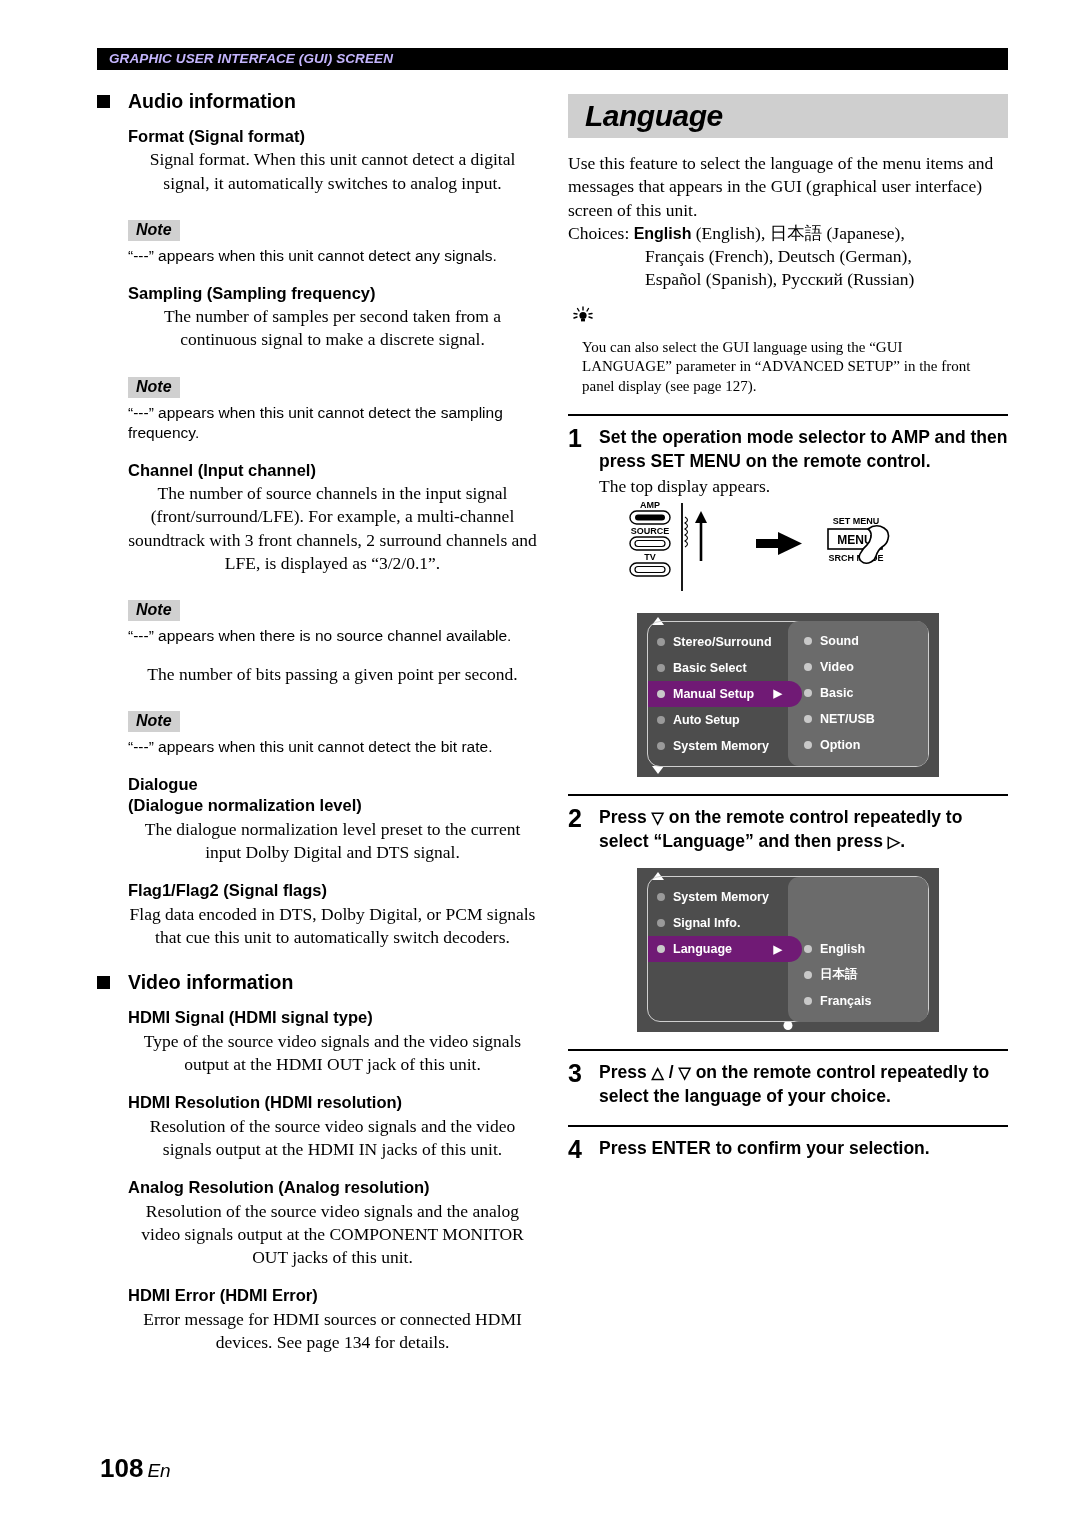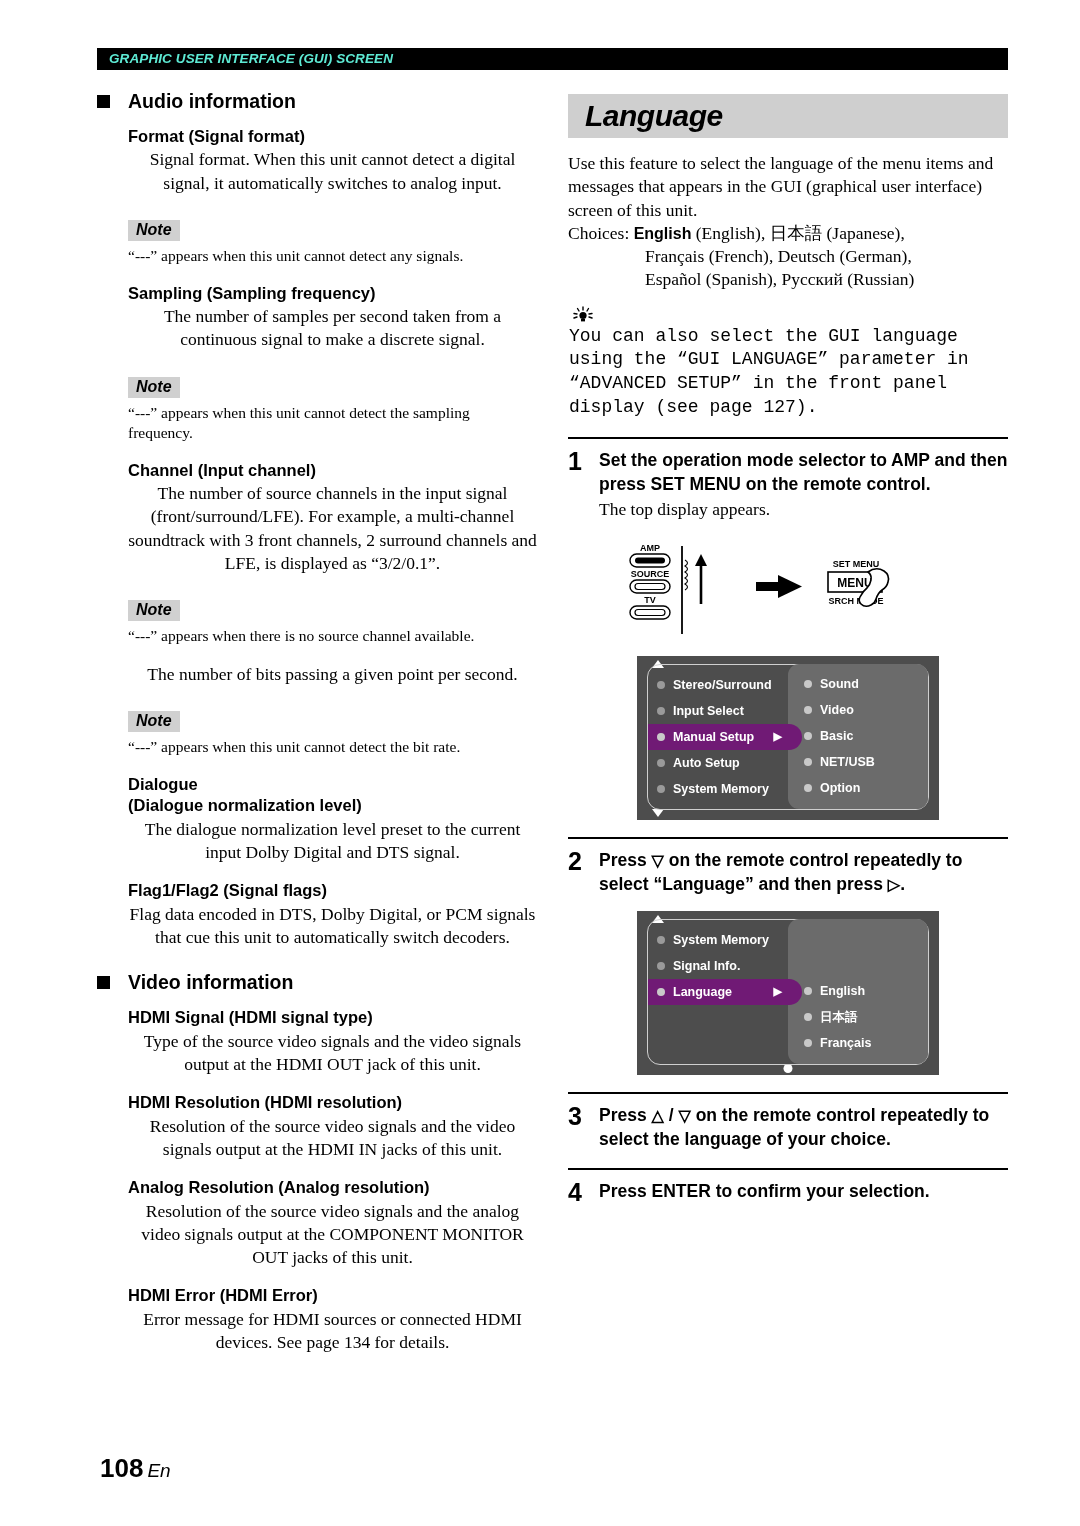--- a/index.html
+++ b/index.html
@@ -22,21 +22,21 @@
     height: 1526px;
   }
   
   .runhead {
     position: absolute;
     left: 97px;
     top: 48px;
     width: 911px;
     height: 22px;
     background: #000;
-    color: #5eead4;
+    color: #c4b5fd;
     font-family: "Liberation Sans", sans-serif;
     font-style: italic;
     font-weight: bold;
     font-size: 13.5px;
     letter-spacing: 0.1px;
     line-height: 22px;
     padding-left: 12px;
     box-sizing: border-box;
   }
   
@@ -92,21 +92,21 @@
     background: #d0d0d0;
     font-family: "Liberation Sans", sans-serif;
     font-style: italic;
     font-weight: bold;
     font-size: 16px;
     padding: 1px 8px 2px 8px;
     margin-left: 31px;
     margin-top: 9px;
   }
   .note-text {
-    font-family: Liberation Serif, serif;
+    font-family: Liberation Sans, sans-serif;
     font-size: 15.5px;
     line-height: 1.33;
     margin: 5px 0 16px 0;
     padding-left: 31px;
   }
   
   .lang-title {
     background: #cfcfcf;
     height: 44px;
     display: flex;
@@ -141,24 +141,24 @@
     font-size: 16px;
     font-weight: bold;
   }
   .tip-icon {
     margin-top: 14px;
     margin-bottom: 1px;
     height: 18px;
     line-height: 18px;
   }
   .tip-text {
-    font-family: Liberation Mono, monospace;
-    font-size: 18px;
+    font-family: Liberation Serif, serif;
+    font-size: 15px;
     line-height: 1.32;
-    margin: 1px;
+    margin: 14px;
   }
   
   .step-rule {
     border-top: 2.5px solid #000;
     margin-top: 17px;
     margin-bottom: 9px;
   }
   .step {
     display: flex;
     align-items: flex-start;
@@ -181,21 +181,21 @@
   }
   .step-sub {
     font-family: "Liberation Serif", serif;
     font-size: 17.5px;
     line-height: 1.35;
     margin-top: 2px;
   }
   .tri { font-size: 16px; }
   
   .remote-fig {
-    margin-top: 20px;
+    margin-top: 0;
     margin-left: 38px;
   }
   
   .gui {
     position: relative;
     background: #4d4d4d;
     width: 302px;
     margin-left: 69px;
     margin-top: 15px;
     padding: 8px 10px 10px 10px;
@@ -429,21 +429,21 @@
       <div class="scroll-up"></div>
       <div class="scroll-down"></div>
       <div class="gui-inner">
         <div class="gui-left">
           <div class="gui-row">
             <span class="dot"></span>
             <span>Stereo/Surround</span>
           </div>
           <div class="gui-row">
             <span class="dot"></span>
-            <span>Input Select</span>
+            <span>Basic Select</span>
           </div>
           <div class="gui-row sel">
             <span class="dot on"></span>
             <span>Manual Setup</span>
             <span class="arrow">▶</span>
           </div>
           <div class="gui-row">
             <span class="dot"></span>
             <span>Auto Setup</span>
           </div>

